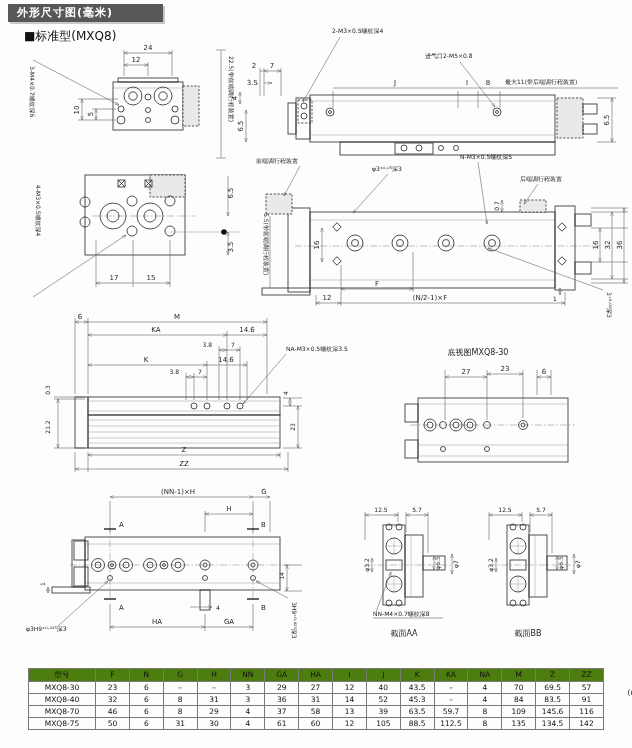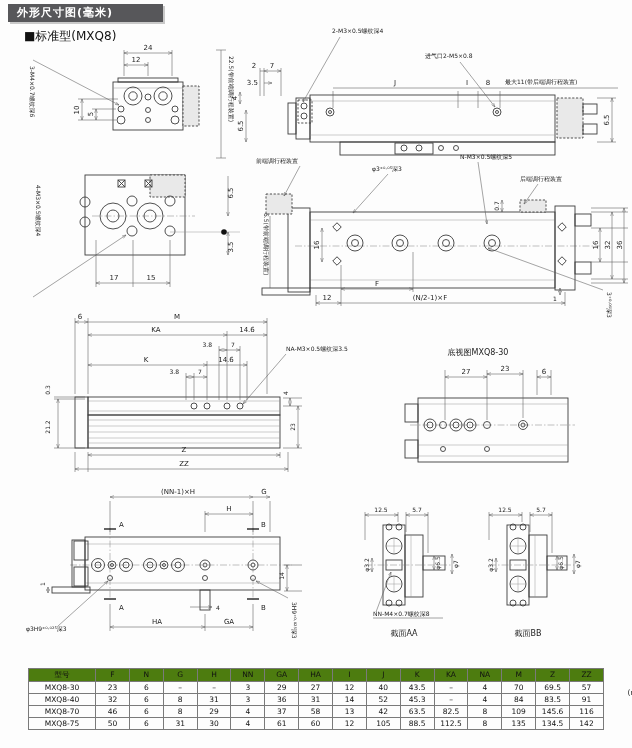--- a/index.html
+++ b/index.html
@@ -543,23 +543,23 @@
         <tr>
           <td>MXQ8-70</td>
           <td>46</td>
           <td>6</td>
           <td>8</td>
           <td>29</td>
           <td>4</td>
           <td>37</td>
           <td>58</td>
           <td>13</td>
-          <td>42</td>
+          <td>39</td>
           <td>63.5</td>
-          <td>82.5</td>
+          <td>59.7</td>
           <td>8</td>
           <td>109</td>
           <td>145.6</td>
           <td>116</td>
         </tr>
         <tr>
           <td>MXQ8-75</td>
           <td>50</td>
           <td>6</td>
           <td>31</td>

